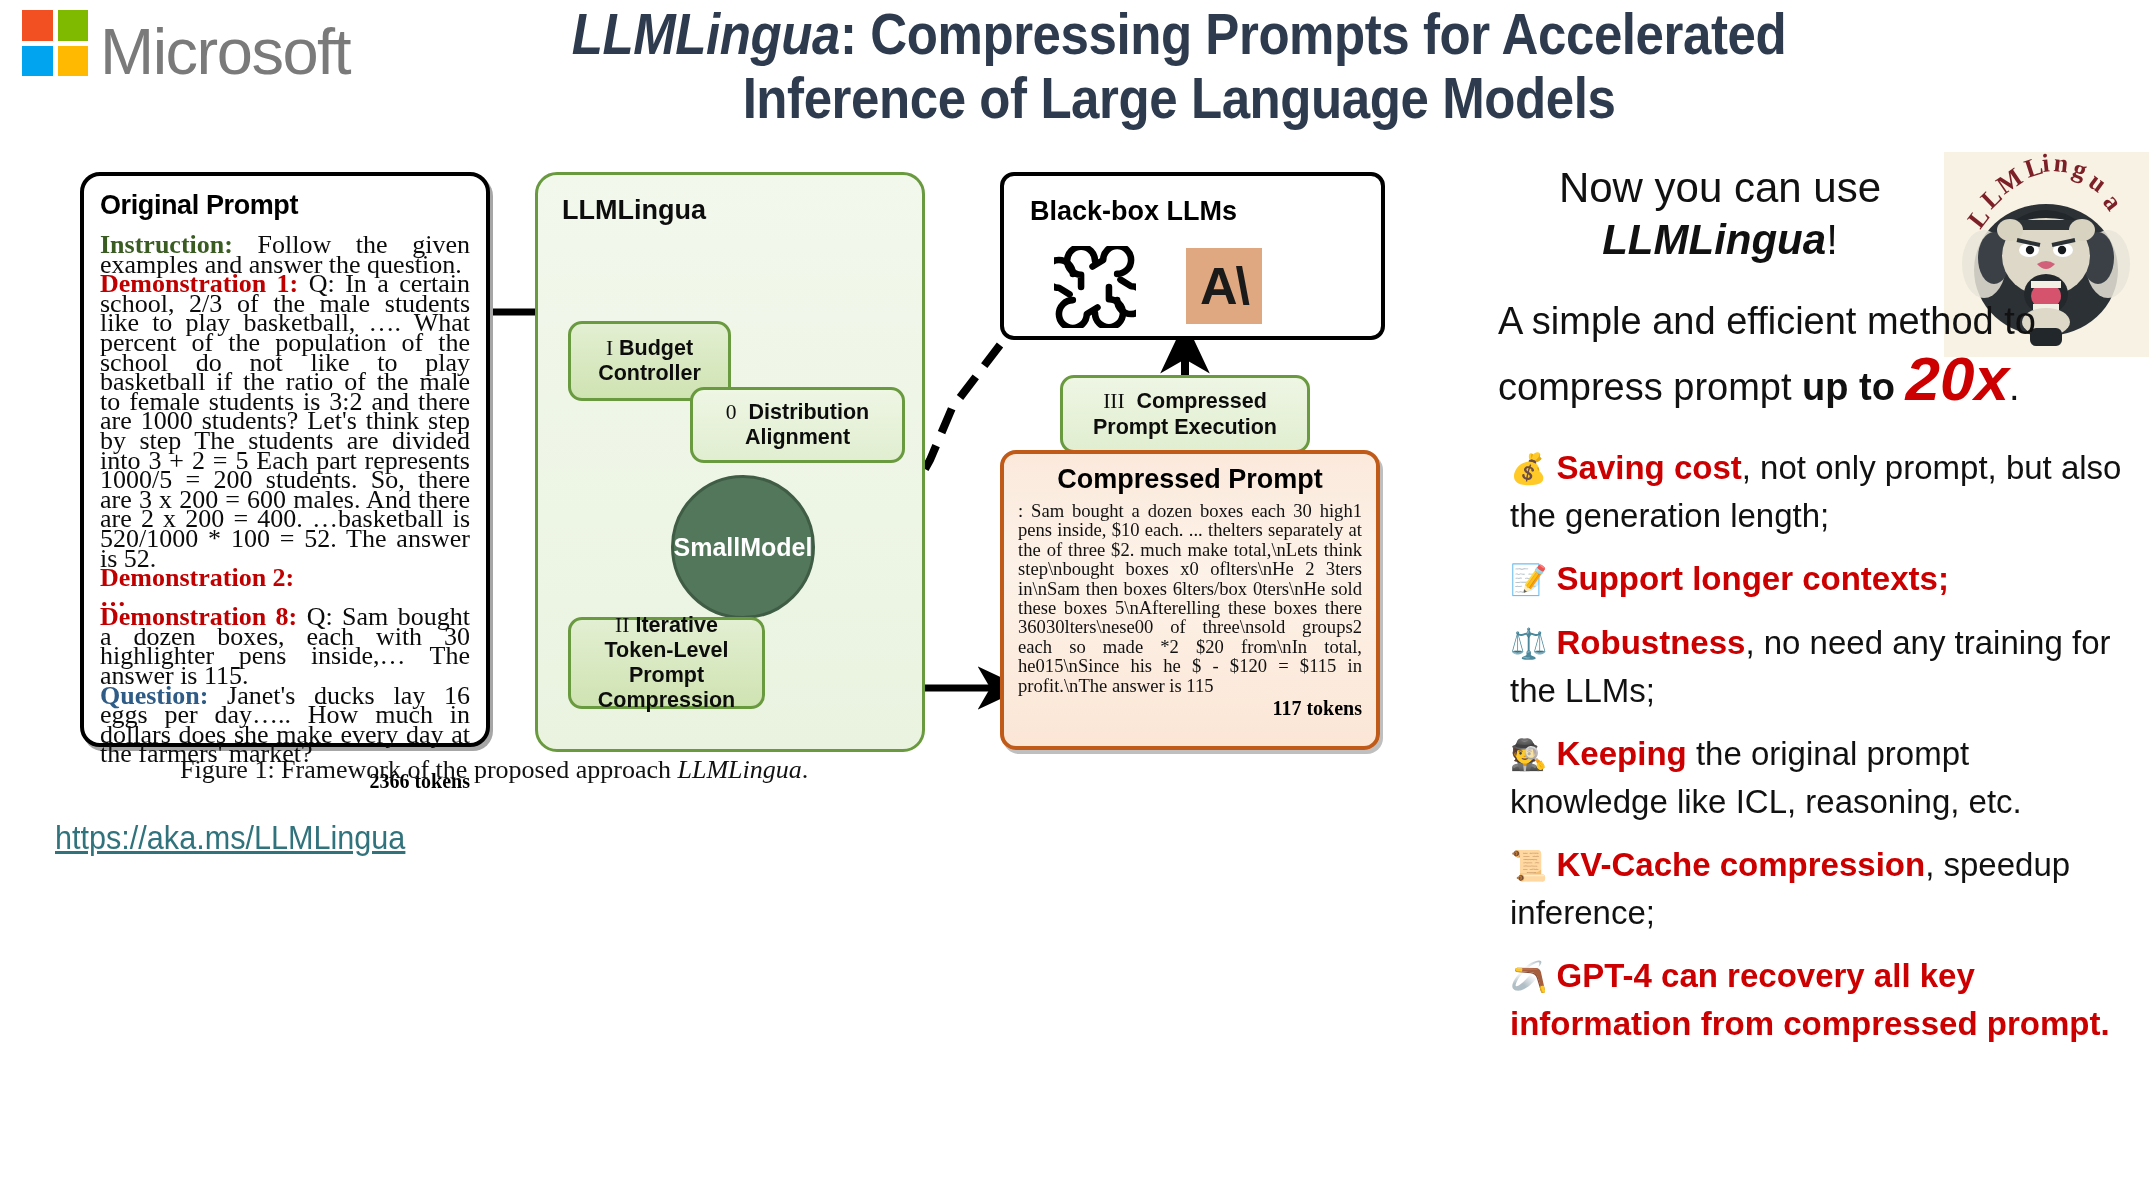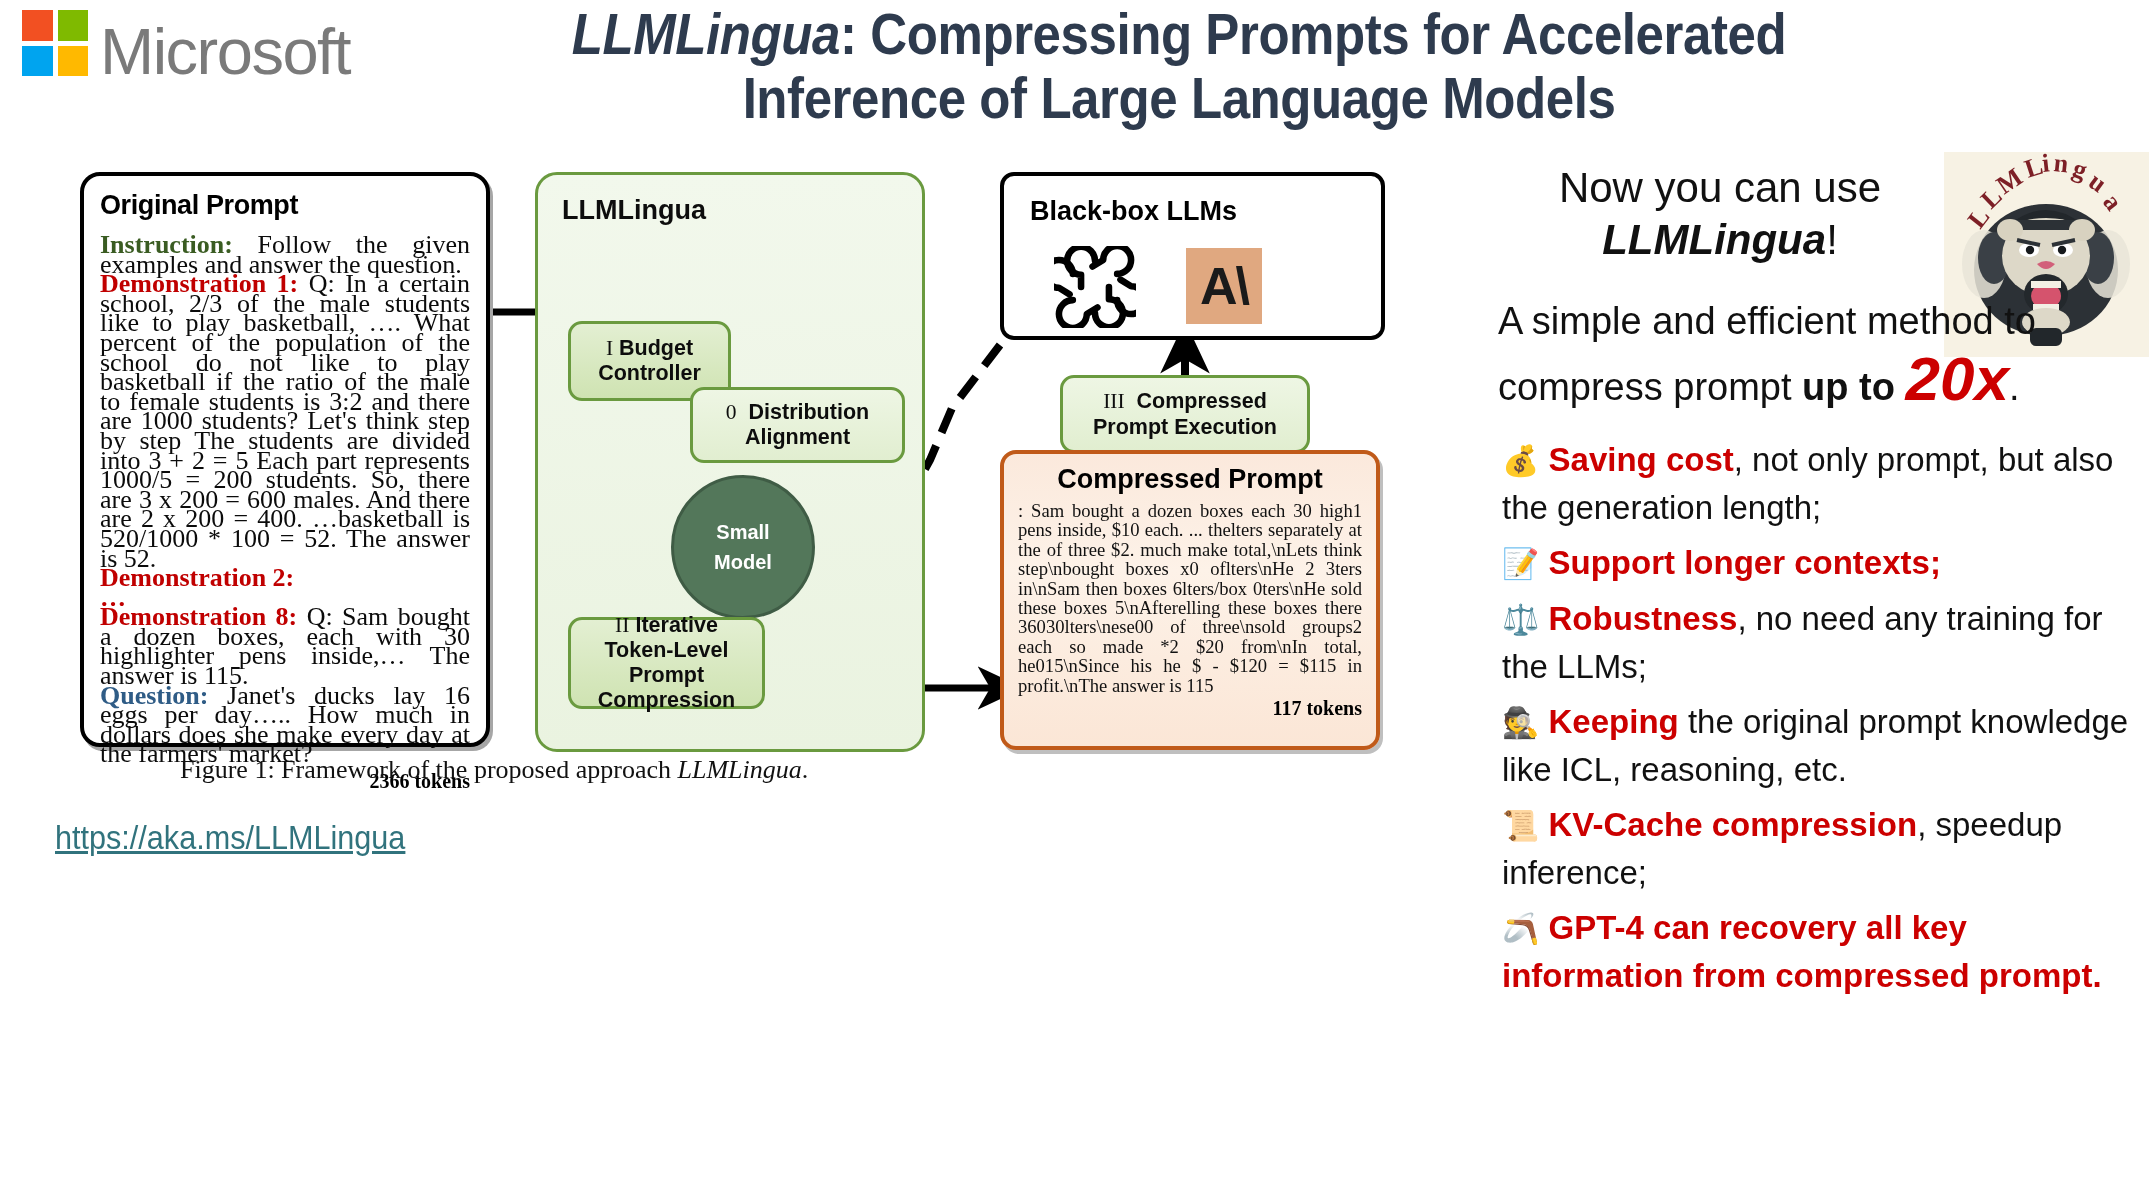--- a/index.html
+++ b/index.html
@@ -53,22 +53,22 @@
                font-size: 21.5px; font-weight: 700; color: #0d0d0d; line-height: 25px; padding: 4px 8px; }
   .roman { font-family: "Liberation Serif", serif; font-weight: 400; }
 
   #box-budget { left: 30px; top: 110px; width: 163px; height: 80px; margin-top: 36px; }
   #box-dist   { left: 152px; top: 212px; width: 215px; height: 76px;
                 background: linear-gradient(180deg,#eef6e4 0%,#e1eed0 100%); }
   #box-iter   { left: 30px; top: 442px; width: 197px; height: 92px; }
 
   #small-model { position: absolute; left: 133px; top: 300px; width: 144px; height: 144px;
                  background: #53775a; border: 3px solid #3f5c45; border-radius: 50%;
-                 display: flex; flex-direction: column; align-items: center; justify-content: center;
-                 color: #fff; font-size: 20px; font-weight: 700; line-height: 30px; }
+                 display: flex; flex-direction: row; align-items: center; justify-content: center;
+                 color: #fff; font-size: 25px; font-weight: 700; line-height: 30px; }
 
   
   #bb-card { position: absolute; left: 1000px; top: 12px; width: 385px; height: 168px;
              background: #fff; border: 4px solid #000; border-radius: 14px; }
   #bb-title { position: absolute; left: 26px; top: 20px; font-size: 27px; font-weight: 700; color: #000; }
   #openai-icon { position: absolute; left: 50px; top: 70px; }
   #anthropic-icon { position: absolute; left: 182px; top: 72px; width: 76px; height: 76px;
                     background: #e0a880; display: flex; align-items: center; justify-content: center; }
   #anthropic-icon span { font-size: 52px; font-weight: 700; color: #1a1a1a; font-family: "Liberation Sans", sans-serif;
                          letter-spacing: -2px; line-height: 52px; }
@@ -107,21 +107,21 @@
               font-size: 42px; line-height: 52px; color: #111; }
   #now-line .em { font-style: italic; font-weight: 700; }
 
   #method-line { position: absolute; left: 8px; top: 138px; width: 650px;
                  font-size: 38px; line-height: 66px; color: #111; }
   #method-line b { font-weight: 700; }
   .x20 { color: #cc0000; font-weight: 700; font-style: italic; font-size: 62px; line-height: 40px; }
 
   #bullets { position: absolute; left: 4px; top: 278px; width: 655px;
              font-size: 33px; line-height: 47px; color: #111; }
-  .bl { margin: 8px; }
+  .bl { margin: 16px; }
   .red { color: #cc0000; font-weight: 700; }
   .emoji { font-size: 30px; }
 </style>
 </head>
 <body>
 
 <div id="header">
   <div id="ms-logo">
     <i></i>
       <i></i>

